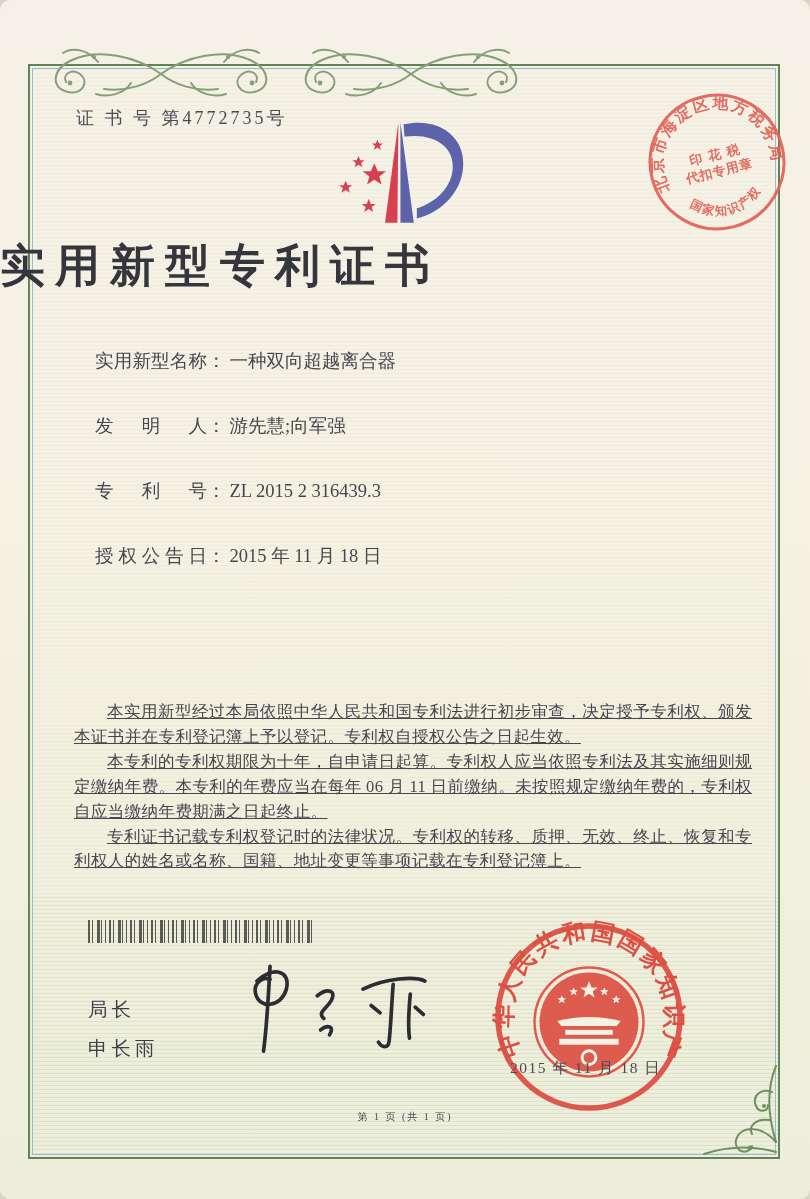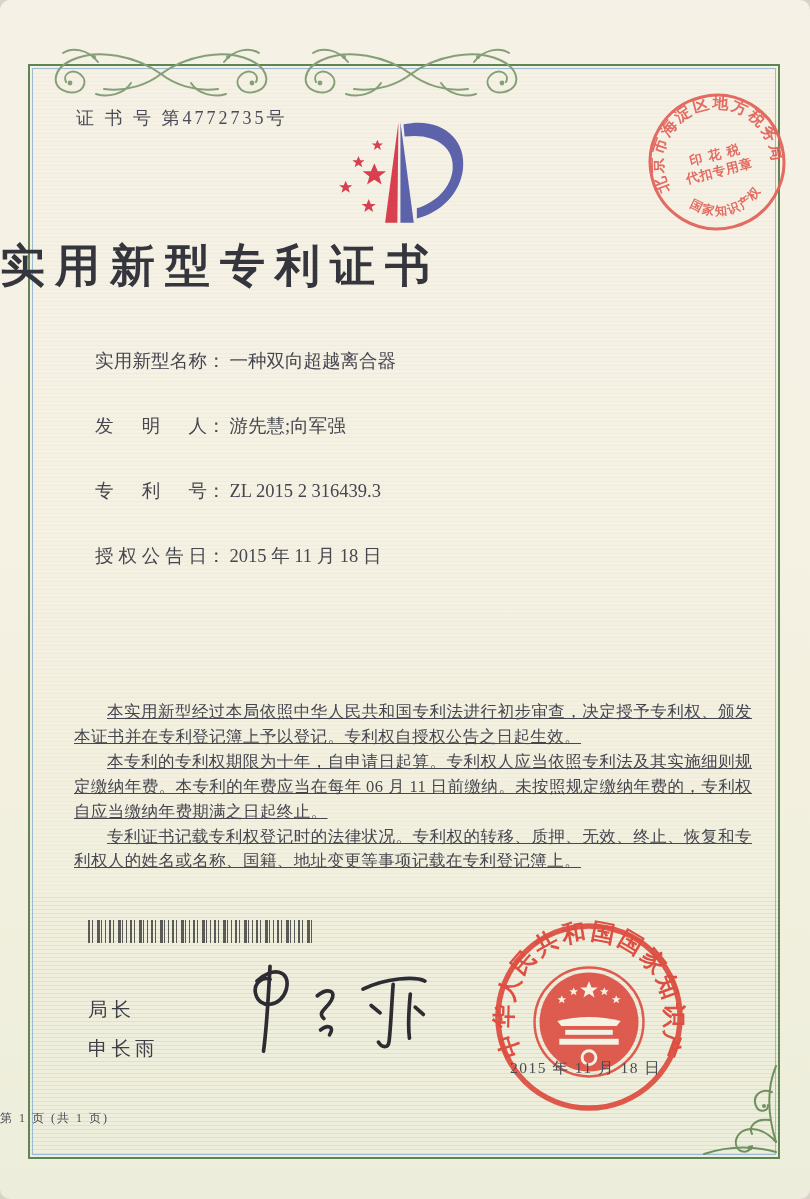--- a/index.html
+++ b/index.html
@@ -43,22 +43,22 @@
       #3a3a3a 9px 12px,transparent 12px 13px,
       #3a3a3a 13px 14px,transparent 14px 17px,
       #3a3a3a 17px 18px,transparent 18px 21px);
     opacity:.82;}
   .director{position:absolute;left:88px;top:988px;font-size:19.5px;color:#3e3e46;letter-spacing:4px;margin-top:8px;}
   .director div{margin-bottom:12px;}
   .signature{position:absolute;left:226px;top:962px;width:212px;height:96px;}
   .seal{position:absolute;left:486px;top:918px;width:206px;height:198px;}
   .seal-date{position:absolute;left:510px;top:1058px;width:170px;font-size:15.5px;
     letter-spacing:1.5px;color:#4a4a55;z-index:5;}
-  .footer{position:absolute;left:0;top:1110px;width:100%;
-    font-size:12px;letter-spacing:2px;color:#4a4a55;}
+  .footer{position:absolute;left:0;top:1110px;width:100%;text-align:center;
+    font-size:10px;letter-spacing:2px;color:#4a4a55;}
   .tax-stamp{position:absolute;left:641px;top:86px;width:152px;height:152px;transform:rotate(-14deg);opacity:.92;}
   .logo{position:absolute;left:325px;top:110px;width:155px;height:128px;}
   .flourish-top{position:absolute;left:28px;top:28px;width:754px;height:72px;}
   .flourish-corner{position:absolute;left:698px;top:1062px;width:88px;height:100px;}
 </style>
 </head>
 <body>
 
 <div class="page">
 

